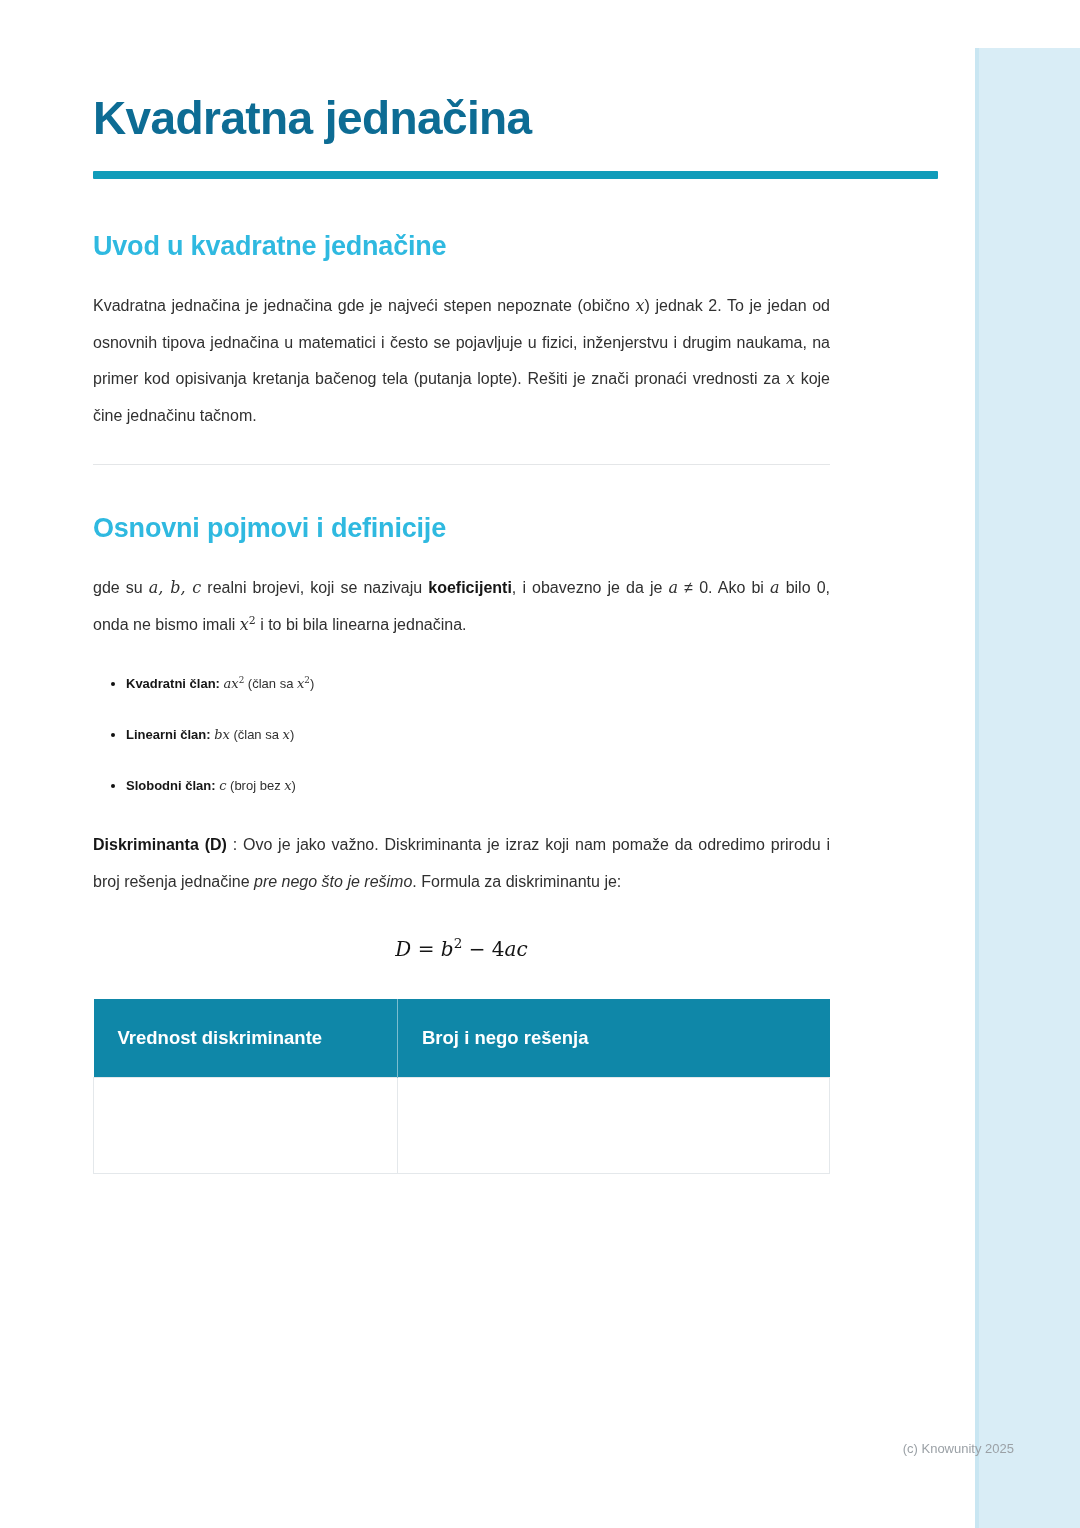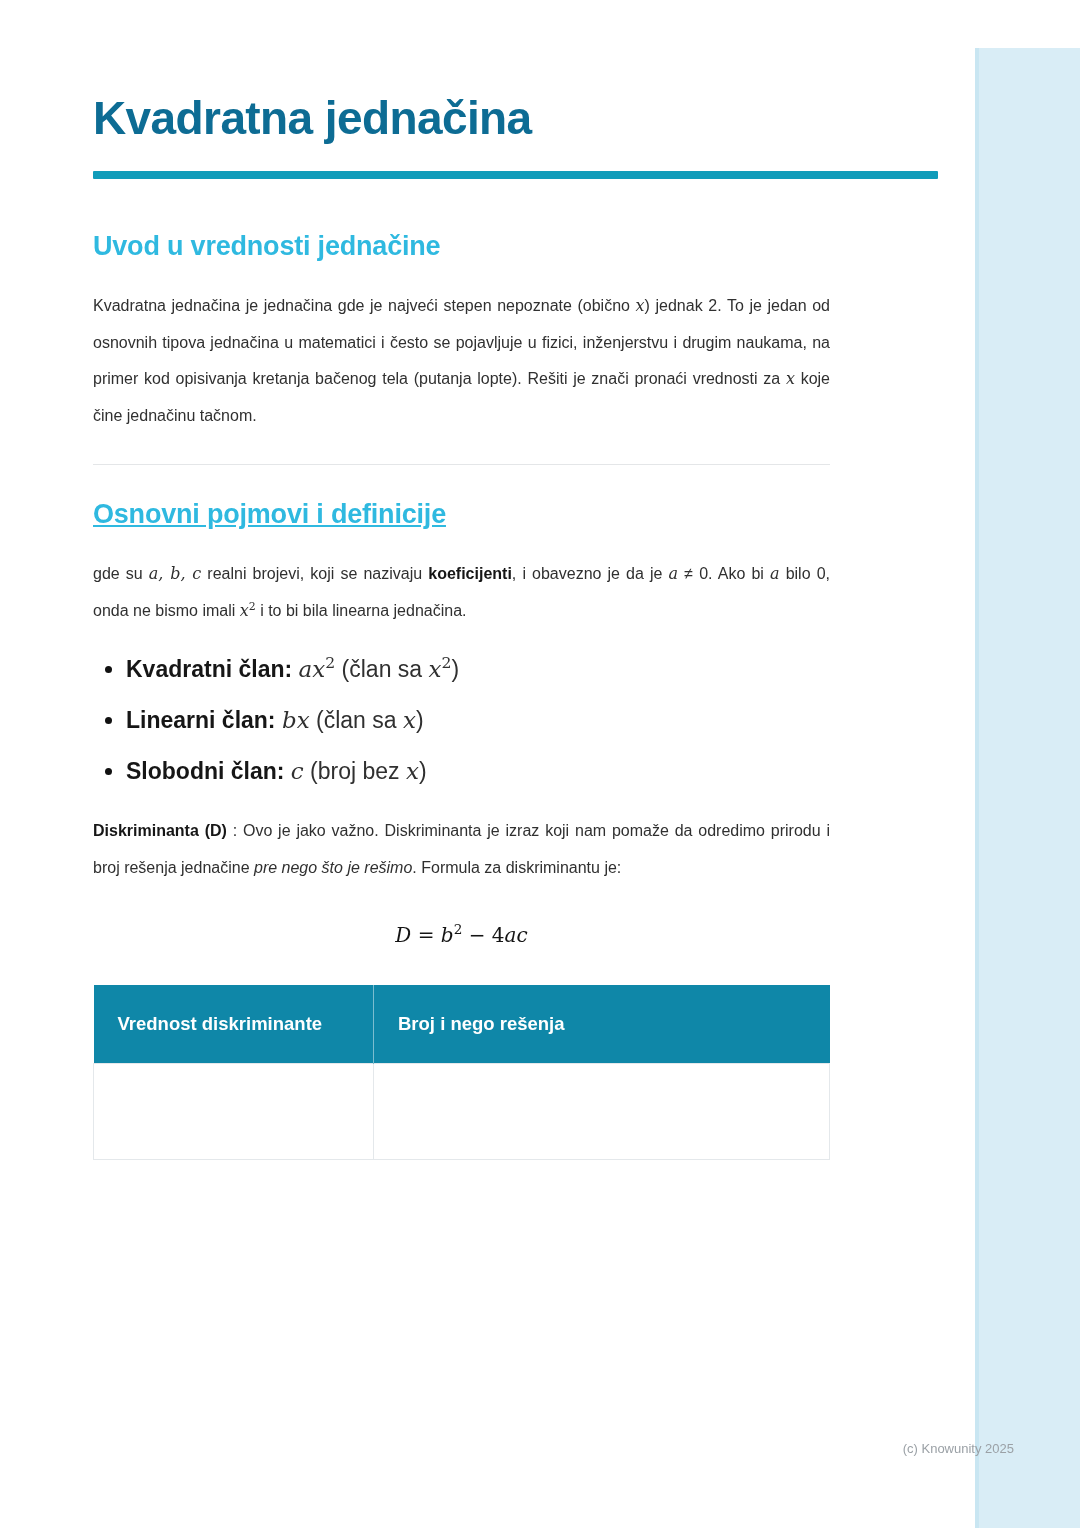--- a/index.html
+++ b/index.html
@@ -26,57 +26,57 @@
   .title-bar {
     width: 845px; height: 8px; margin-top: 26px;
     background: var(--accent-bar, #109cba);
     border-radius: 1px;
   }
   h2 {
     margin: 52px 0 0;
     font-size: 27px; font-weight: 700; letter-spacing: -0.2px;
     color: var(--heading-cyan, #2fb9e0);
   }
-  h2.second { margin-top: 34px; text-decoration: underline; }
+  h2.second { margin-top: 48px; }
   p {
     margin: 26px 0 0;
     font-size: 16px; line-height: 36.5px;
     text-align: justify;
     color: var(--body-text, #303030);
   }
   .divider { height: 1px; background: #e4e6e8; margin-top: 30px; }
   .formula {
     margin: 37px 0; text-align: center;
     font-size: 20px; color: #141414;
   }
   ul.terms { margin: 25px 0 0; padding-left: 33px; }
   ul.terms li {
     margin-bottom: 12px;
-    font-size: 23px; line-height: 31px;
+    font-size: 13px; line-height: 31px;
     color: var(--body-text, #303030);
     margin-top: 20px;
   }
   ul.terms li::marker { color: #111; }
   .s-p { }
   .s-b { font-weight: 700; color: #161616; }
   .s-i { font-style: italic; }
   .s-m { font-family: "DejaVu Serif", serif; font-style: italic; }
   .s-n { font-family: "DejaVu Serif", serif; }
   sup.s-sup {
     font-family: "DejaVu Serif", serif;
     font-size: 0.68em; line-height: 0; vertical-align: super;
   }
   table.dtable { width: 737px; border-collapse: collapse; margin-top: 38px; }
   table.dtable th {
     background: var(--table-header-bg, #0f87a8);
     color: #ffffff; text-align: left;
     font-size: 18.5px; font-weight: 700;
     padding: 28px 24px;
   }
-  table.dtable th.col1 { width: 280px; border-right: 1px solid rgba(255,255,255,0.45); }
+  table.dtable th.col1 { width: 304px; border-right: 1px solid rgba(255,255,255,0.45); }
   table.dtable td {
     background: #ffffff;
     border: 1px solid #e4e8eb;
     height: 96px;
   }
   .footer {
     position: absolute; top: 1441px; right: 66px;
     font-size: 13px; color: var(--muted, #9ba1a6);
     z-index: 2;
   }
@@ -86,21 +86,21 @@
 
 <div class="page">
 
   <div class="side-strip"></div>
 
   <div class="content">
 
     <h1>Kvadratna jednačina</h1>
     <div class="title-bar"></div>
 
-    <h2>Uvod u vrednosti jednačine</h2>
+    <h2>Uvod u kvadratne jednačine</h2>
     <p><span class="s-p">Kvadratna jednačina je jednačina gde je najveći stepen nepoznate (obično </span><span class="s-m">x</span><span class="s-p">) jednak 2. To je jedan od osnovnih tipova jednačina u matematici i često se pojavljuje u fizici, inženjerstvu i drugim naukama, na primer kod opisivanja kretanja bačenog tela (putanja lopte). Rešiti je znači pronaći vrednosti za </span><span class="s-m">x</span><span class="s-p"> koje čine jednačinu tačnom.</span></p>
 
     <div class="divider"></div>
 
     <h2 class="second">Osnovni pojmovi i definicije</h2>
 
 
     <p><span class="s-p">gde su </span><span class="s-m">a, b, c</span><span class="s-p"> realni brojevi, koji se nazivaju </span><span class="s-b">koeficijenti</span><span class="s-p">, i obavezno je da je </span><span class="s-m">a</span><span class="s-p"> ≠ 0. Ako bi </span><span class="s-m">a</span><span class="s-p"> bilo 0, onda ne bismo imali </span><span class="s-m">x</span><sup class="s-sup">2</sup><span class="s-p"> i to bi bila linearna jednačina.</span></p>
 
     <ul class="terms">

